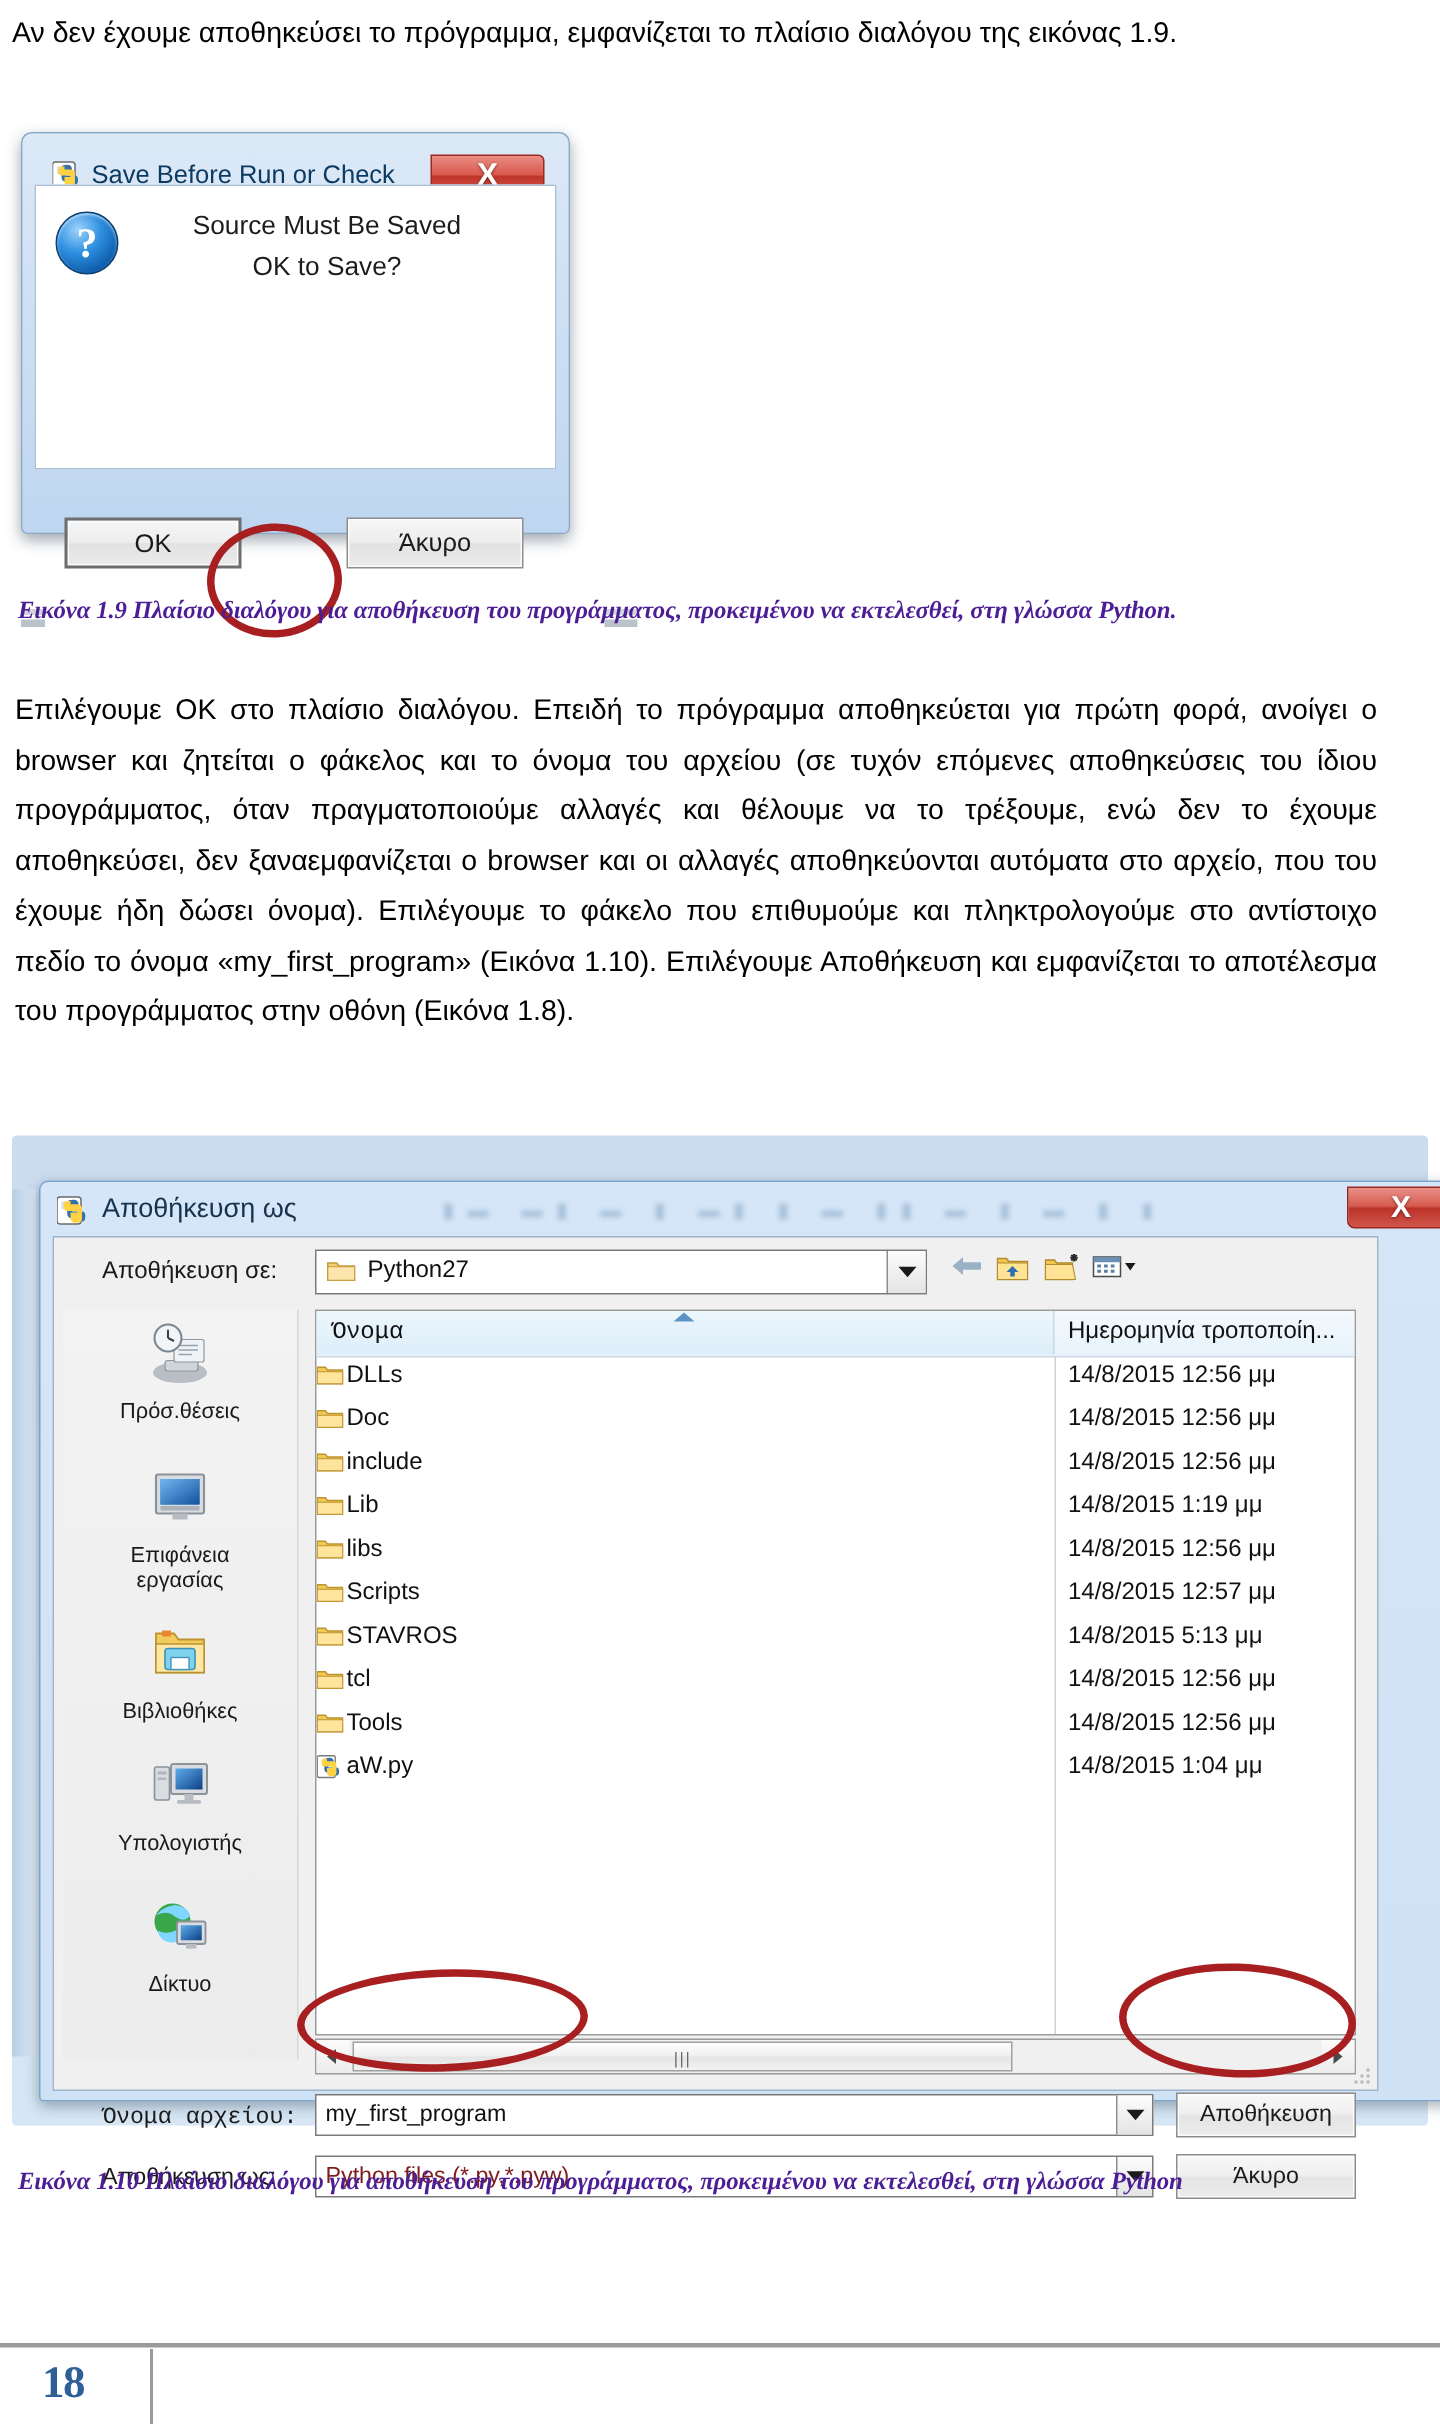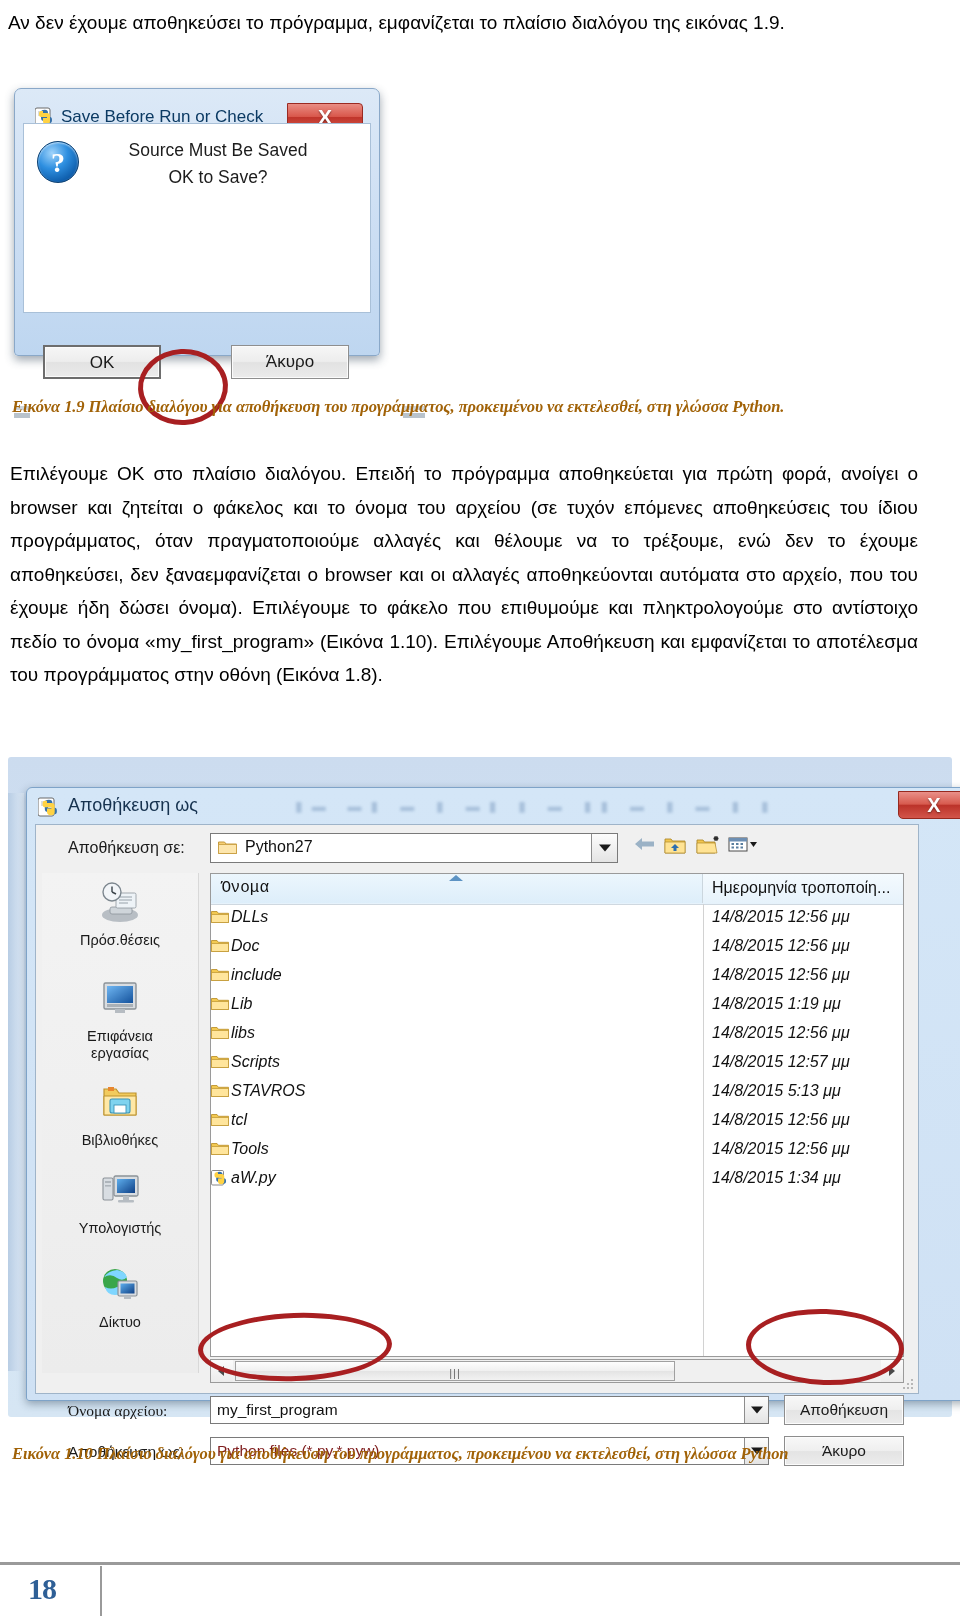--- a/index.html
+++ b/index.html
@@ -35,21 +35,21 @@
     top: 457px;
     width: 908px;
   }
 
   .caption {
     position: absolute;
     font-family: "Liberation Serif", serif;
     font-style: italic;
     font-size: 16.5px;
     line-height: 22px;
-    color: #a16207;
+    color: #4c1d95;
     font-weight: 600;
     letter-spacing: -0.1px;
   }
   #caption-19 { left: 12px; top: 396px; width: 860px; }
   #caption-110 { left: 12px; top: 1443px; width: 880px; }
 
   
   #footer-rule {
     position: absolute;
     left: 0;
@@ -472,21 +472,20 @@
   #fl-col-date-label {
     position: absolute;
     left: 8px; top: 5px;
     font-size: 16px;
     color: #111111;
     white-space: nowrap;
     font-family: "Liberation Sans", sans-serif;
   }
   #fl-rows {
     position: relative;
-    font-style: italic;
   }
   .fl-row {
     position: relative;
     height: 29px;
   }
   .fl-name {
     position: absolute;
     left: 20px;
     top: 3px;
     font-size: 16px;
@@ -568,21 +567,21 @@
     letter-spacing: 1px;
     font-family: "Liberation Sans", sans-serif;
   }
 
   
   #fname-label {
     position: absolute;
     left: 32px; top: 577px;
     font-size: 15.5px;
     color: #1a1a1a;
-    font-family: Liberation Serif, serif;
+    font-family: Liberation Mono, monospace;
     white-space: nowrap;
   }
   #fname-combo {
     position: absolute;
     left: 174px; top: 571px;
     width: 559px; height: 28px;
     background: #ffffff;
     border: 1px solid #7a7a7a;
     box-sizing: border-box;
   }
@@ -1004,21 +1003,21 @@
 
           <div class="fl-row">
             <span class="fl-icon">
               <svg width="18" height="16" viewBox="0 0 18 16">
                 <rect x="0.5" y="0.5" width="12" height="14.5" rx="1.2" fill="#ffffff" stroke="#7a7a7a" stroke-width="0.9"></rect>
                 <path d="M7 2 q4.5 -0.8 4.5 2.7 v2.7 h-3.6 v0.9 h5.4 q1.8 0 1.8 2.7 t-1.8 2.7 h-1.8 v-1.8 h-3.6 q-2.7 0 -2.7 -2.7 v-4.5 q0 -2.7 1.8 -2.7 z" fill="#3570a8"></path>
                 <path d="M11.5 14 q-4.5 0.8 -4.5 -2.7 v-2.7 h3.6 v-0.9 h-5.4 q-1.8 0 -1.8 -2.7 t1.8 -2.7 h1.8 v1.8 h3.6 q2.7 0 2.7 2.7 v4.5 q0 2.7 -1.8 2.7 z" fill="#ffd243"></path>
               </svg>
             </span>
             <span class="fl-name">aW.py</span>
-            <span class="fl-date">14/8/2015 1:34 μμ</span>
+            <span class="fl-date">14/8/2015 1:04 μμ</span>
           </div>
 
         </div>
       </div>
 
       <div id="hscroll">
         <span id="hs-left">
             <span class="tri-left"></span>
           </span>
         <span id="hs-thumb">

